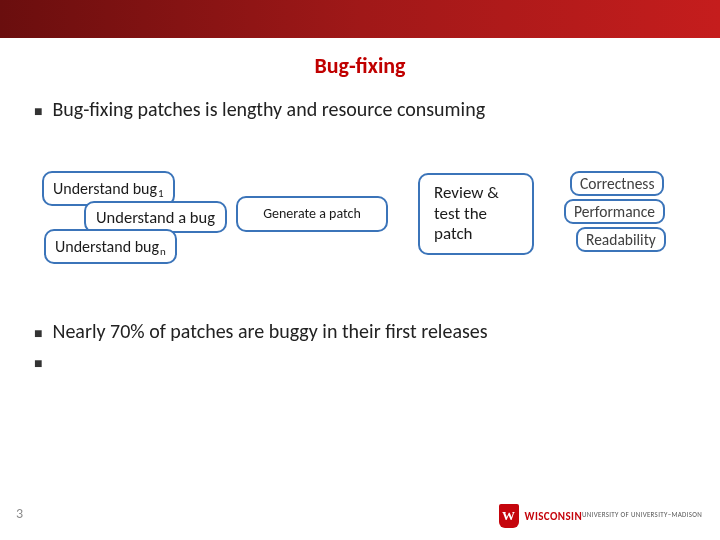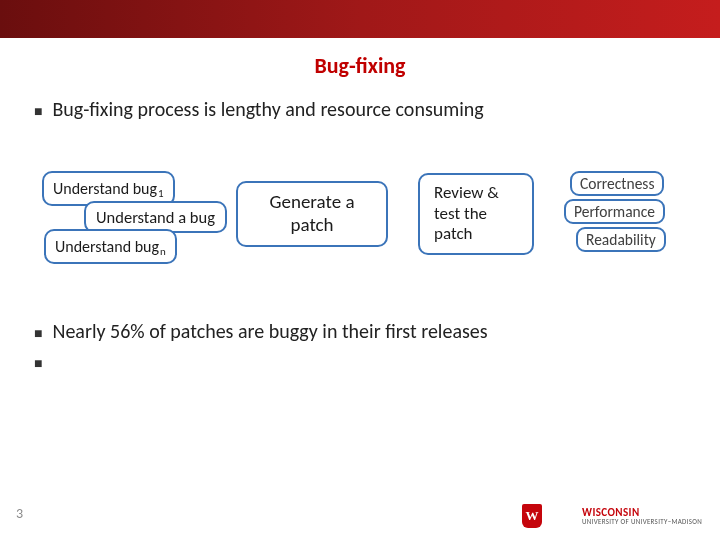--- a/index.html
+++ b/index.html
@@ -65,21 +65,21 @@
   .pill.small { font-size: 16px; padding: 6px 9px; }
   .pill .sub { font-size: 11px; position: relative; top: 3px; margin-left: 1px; }
   .stack .p1 { position: absolute; left: 6px; top: 0; }
   .stack .p2 { position: absolute; left: 0; top: 30px; margin-left: 48px; }
   .stack .p3 { position: absolute; left: 8px; top: 58px; }
 
   .box {
     border: 2px solid #3b74b9;
     border-radius: 10px;
     background: #fff;
-    font-size: 19px;
+    font-size: 14px;
     color: #1b1b1b;
     padding: 8px 14px;
     text-align: left;
     line-height: 1.2;
   }
   .box.gen { width: 152px; text-align: center; }
   .box.rev { width: 116px; font-size: 17px; }
 
   .criteria {
     position: relative;
@@ -131,23 +131,22 @@
     justify-content: center;
   }
   .shield span {
     color: #fff;
     font-family: Georgia, serif;
     font-weight: bold;
     font-size: 13px;
   }
   .logo-text {
     display: flex;
-    flex-direction: column;
+    flex-direction: row;
     line-height: 1;
-    margin-left: 34px;
   }
   .logo-text .l1 {
     font-size: 11px;
     font-weight: bold;
     color: #c5050c;
     letter-spacing: 0.4px;
   }
   .logo-text .l2 {
     font-size: 7px;
     color: #555;
@@ -157,21 +156,21 @@
 </head>
 <body>
 
 <div class="topbar"></div>
 
 <div class="title">Bug-fixing</div>
 
 <div class="content">
   <div class="bullet-line">
     <span class="sq">■</span>
-    <span>Bug-fixing process is lengthy and resource consuming</span>
+    <span>Bug-fixing patches is lengthy and resource consuming</span>
   </div>
 
   <div class="diagram">
 
     <div class="stack">
       <div class="pill small p1">
         <span>Understand bug</span>
           <span class="sub">1</span>
       </div>
       <div class="pill p2">Understand a bug</div>
@@ -190,21 +189,21 @@
       <div class="crit-pill c3">Readability</div>
       <div class="crit-pill c2">Performance</div>
     </div>
 
   </div>
 </div>
 
 <div class="lower">
   <div class="bullet-line">
     <span class="sq">■</span>
-    <span>Nearly 56% of patches are buggy in their first releases</span>
+    <span>Nearly 70% of patches are buggy in their first releases</span>
   </div>
   <div class="bullet-line">
     <span class="sq">■</span>
   </div>
 </div>
 
 <div class="pagenum">3</div>
 
 <div class="logo">
   <div class="shield">

